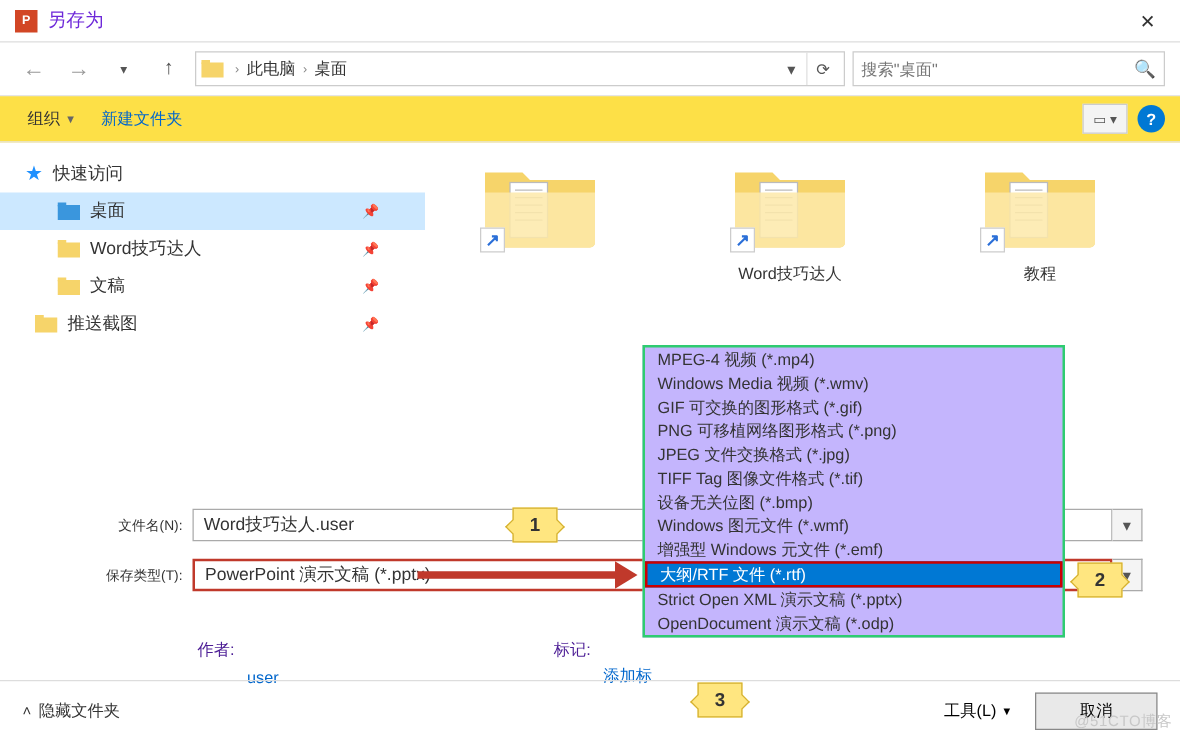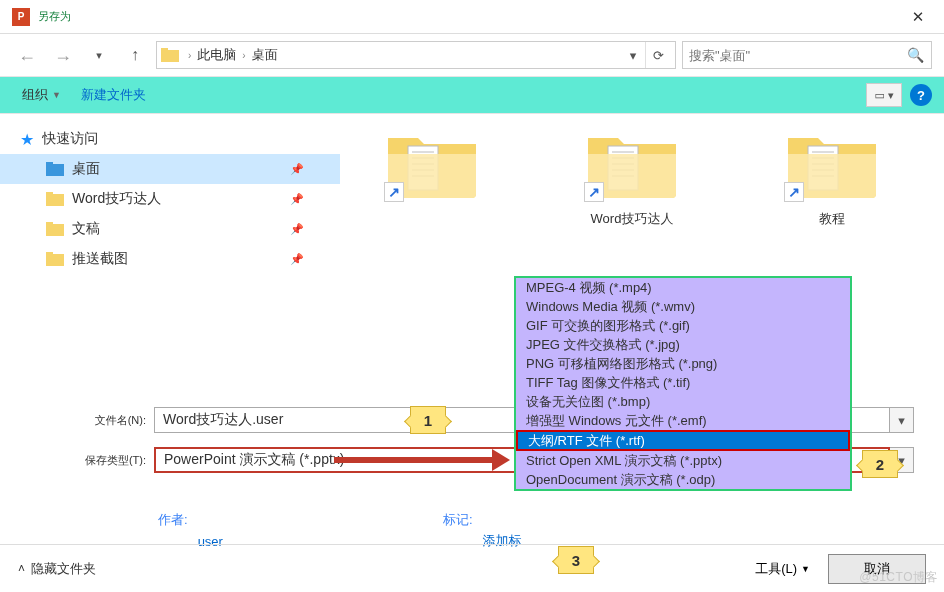--- a/index.html
+++ b/index.html
@@ -1,37 +1,37 @@
 <!DOCTYPE html>
 <html><head>
 <meta charset="utf-8">
 <style>
 * { margin: 0; padding: 0; box-sizing: border-box; font-family: "Microsoft YaHei", "Segoe UI", sans-serif; }
 body { background: #fff; width: 944px; height: 592px; position: relative; overflow: hidden; font-size: 13px; }
 
 .titlebar { height: 34px; display: flex; align-items: center; padding: 0 4px; border-bottom: 1px solid #ddd; }
 .titlebar .app-icon { width: 18px; height: 18px; background: #d24625; margin: 0 8px; display: flex; align-items: center; justify-content: center; color: #fff; font-size: 10px; font-weight: bold; }
-.titlebar .title { flex: 1; font-size: 11px; color: #15803d; }
+.titlebar .title { flex: 1; font-size: 15px; color: #6d28d9; }
 .titlebar .close { width: 44px; height: 30px; display: flex; align-items: center; justify-content: center; font-size: 15px; color: #333; }
 
 .navbar { height: 42px; display: flex; align-items: center; padding: 0 12px; gap: 6px; }
 .nav-arrow { width: 30px; height: 30px; display: flex; align-items: center; justify-content: center; color: #999; font-size: 18px; }
 .nav-arrow.enabled { color: #555; }
 .nav-up { font-size: 16px; }
 .path-bar { flex: 1; height: 28px; border: 1px solid #ccc; background: #fff; display: flex; align-items: center; padding: 0 4px; }
 .path-bar .folder-icon { width: 18px; height: 16px; margin-right: 6px; }
 .path-bar .seg { padding: 0 3px; color: #333; font-size: 13px; }
 .path-bar .chev { color: #888; font-size: 10px; padding: 0 3px; }
 .path-drop { width: 24px; display:flex; align-items:center; justify-content:center; color:#555; }
 .path-refresh { width: 26px; display:flex; align-items:center; justify-content:center; color:#555; border-left:1px solid #e0e0e0; height:100%; }
 .search-box { width: 250px; height: 28px; border: 1px solid #ccc; background: #fff; display: flex; align-items: center; padding: 0 6px; color: #888; }
 .search-box input { border:none; flex:1; outline:none; font-size:13px; color:#888; }
 .search-box .icon { color:#555; font-size:14px; }
 
-.toolbar { height: 38px; display: flex; align-items: center; padding: 12px 12px; border-top: 1px solid #e5e5e5; border-bottom: 1px solid #e5e5e5; background:#5eead4; }
+.toolbar { height: 38px; display: flex; align-items: center; padding: 12px 12px; border-top: 1px solid #e5e5e5; border-bottom: 1px solid #e5e5e5; background:#fde047; }
 .toolbar .item { padding: 4px 10px; color: #333; display:flex; align-items:center; gap:4px; }
 .toolbar .item.link { color: #0066cc; text-align: right; }
 .toolbar .right { margin-left:auto; display:flex; align-items:center; gap:8px; }
 .view-btn { width:36px; height:24px; border:1px solid #ccc; background:#f4f4f4; display:flex; align-items:center; justify-content:center; font-size:11px; color:#555; }
 .help-btn { width:22px; height:22px; border-radius:50%; background:#0078d4; color:#fff; display:flex; align-items:center; justify-content:center; font-weight:bold; font-size:13px; }
 
 .main { display: flex; height: 386px; }
 .sidebar { width: 340px; padding: 10px 0; overflow:auto; }
 .sb-item { height: 30px; display:flex; align-items:center; padding-left: 28px; gap:8px; font-size:14px; color:#333; position:relative; }
 .sb-item.quick { padding-left: 20px; font-size:14px; }
@@ -62,21 +62,21 @@
 .callout { position:absolute; width:36px; height:28px; background:#ffe680; border:1px solid #d4b030; display:flex; align-items:center; justify-content:center; font-size:15px; font-weight:bold; color:#333; z-index:30; }
 .callout::before, .callout::after { content:''; position:absolute; width:8px; height:8px; background:#ffe680; border-left:1px solid #d4b030; border-bottom:1px solid #d4b030; }
 .callout::before { left:-5px; top:10px; transform:rotate(45deg); }
 .callout::after { right:-5px; top:10px; transform:rotate(-135deg); }
 
 .arrow-red { position:absolute; left:334px; top:452px; width:176px; height:16px; z-index:25; }
 .arrow-red .shaft { position:absolute; top:5px; left:0; right:14px; height:6px; background:#c0392b; }
 .arrow-red .head { position:absolute; right:0; top:-3px; width:0; height:0; border-left:18px solid #c0392b; border-top:11px solid transparent; border-bottom:11px solid transparent; }
 
 .meta-row { display:flex; align-items:center; padding: 4px 0 12px 158px; gap:10px; font-size:13px; color:#555; }
-.meta-row .mlbl { color:#3b82f6; }
+.meta-row .mlbl { color:#4c1d95; }
 .meta-row .mval { color:#0066cc;margin-top:42px; }
 
 .footer { height:48px; border-top:1px solid #ddd; display:flex; align-items:center; padding: 0 18px; position:relative; }
 .footer .hide-folders { display:flex; align-items:center; gap:6px; font-size:13px; color:#333; }
 .footer .right-btns { margin-left:auto; display:flex; align-items:center; gap:10px; }
 .footer .tools { display:flex; align-items:center; gap:4px; padding:4px 8px; }
 .footer .btn { width:98px; height:30px; border:1px solid #888; background:#e9e9e9; display:flex; align-items:center; justify-content:center; font-size:13px; }
 .footer .btn.save { border:2px solid #c0392b; outline:2px solid #2a6fd8; outline-offset:-5px; }
 
 .watermark { position:absolute; right:6px; bottom:6px; font-size:12px; color:#c8c8c8; z-index:1; letter-spacing:0.5px; }
@@ -154,21 +154,21 @@
       <span class="pin">📌</span>
     </div>
     <div class="sb-item" style="padding-left:46px;">
       <svg class="sicon" viewBox="0 0 18 16">
           <rect x="0" y="3" width="18" height="12" class="fsvg-back"></rect>
           <rect x="0" y="1" width="7" height="3" class="fsvg-back"></rect>
         </svg>
       <span>文稿</span>
       <span class="pin">📌</span>
     </div>
-    <div class="sb-item" style="padding-left:46px;">
+    <div class="sb-item" style="padding-left:28px;">
       <svg class="sicon" viewBox="0 0 18 16">
           <rect x="0" y="3" width="18" height="12" class="fsvg-back"></rect>
           <rect x="0" y="1" width="7" height="3" class="fsvg-back"></rect>
         </svg>
       <span>推送截图</span>
       <span class="pin">📌</span>
     </div>
   </div>
 
   <div class="content">
@@ -222,24 +222,25 @@
         <div class="folder-name">教程</div>
       </div>
     </div>
   </div>
 </div>
 
 <div class="dropdown">
   <div class="opt">MPEG-4 视频 (*.mp4)</div>
   <div class="opt">Windows Media 视频 (*.wmv)</div>
   <div class="opt">GIF 可交换的图形格式 (*.gif)</div>
+  <div class="opt">PNG 可移植网络图形格式 (*.png)</div>
   <div class="opt">JPEG 文件交换格式 (*.jpg)</div>
-  <div class="opt">PNG 可移植网络图形格式 (*.png)</div>
   <div class="opt">TIFF Tag 图像文件格式 (*.tif)</div>
   <div class="opt">设备无关位图 (*.bmp)</div>
+  <div class="opt">Windows 图元文件 (*.wmf)</div>
   <div class="opt">增强型 Windows 元文件 (*.emf)</div>
   <div class="opt selected">大纲/RTF 文件 (*.rtf)</div>
   <div class="opt">Strict Open XML 演示文稿 (*.pptx)</div>
   <div class="opt">OpenDocument 演示文稿 (*.odp)</div>
 </div>
 
 <div style="position:absolute; left:0; right:0; top:406px;">
   <div class="fields">
     <div class="field-row">
       <div class="lbl">文件名(N):</div>

